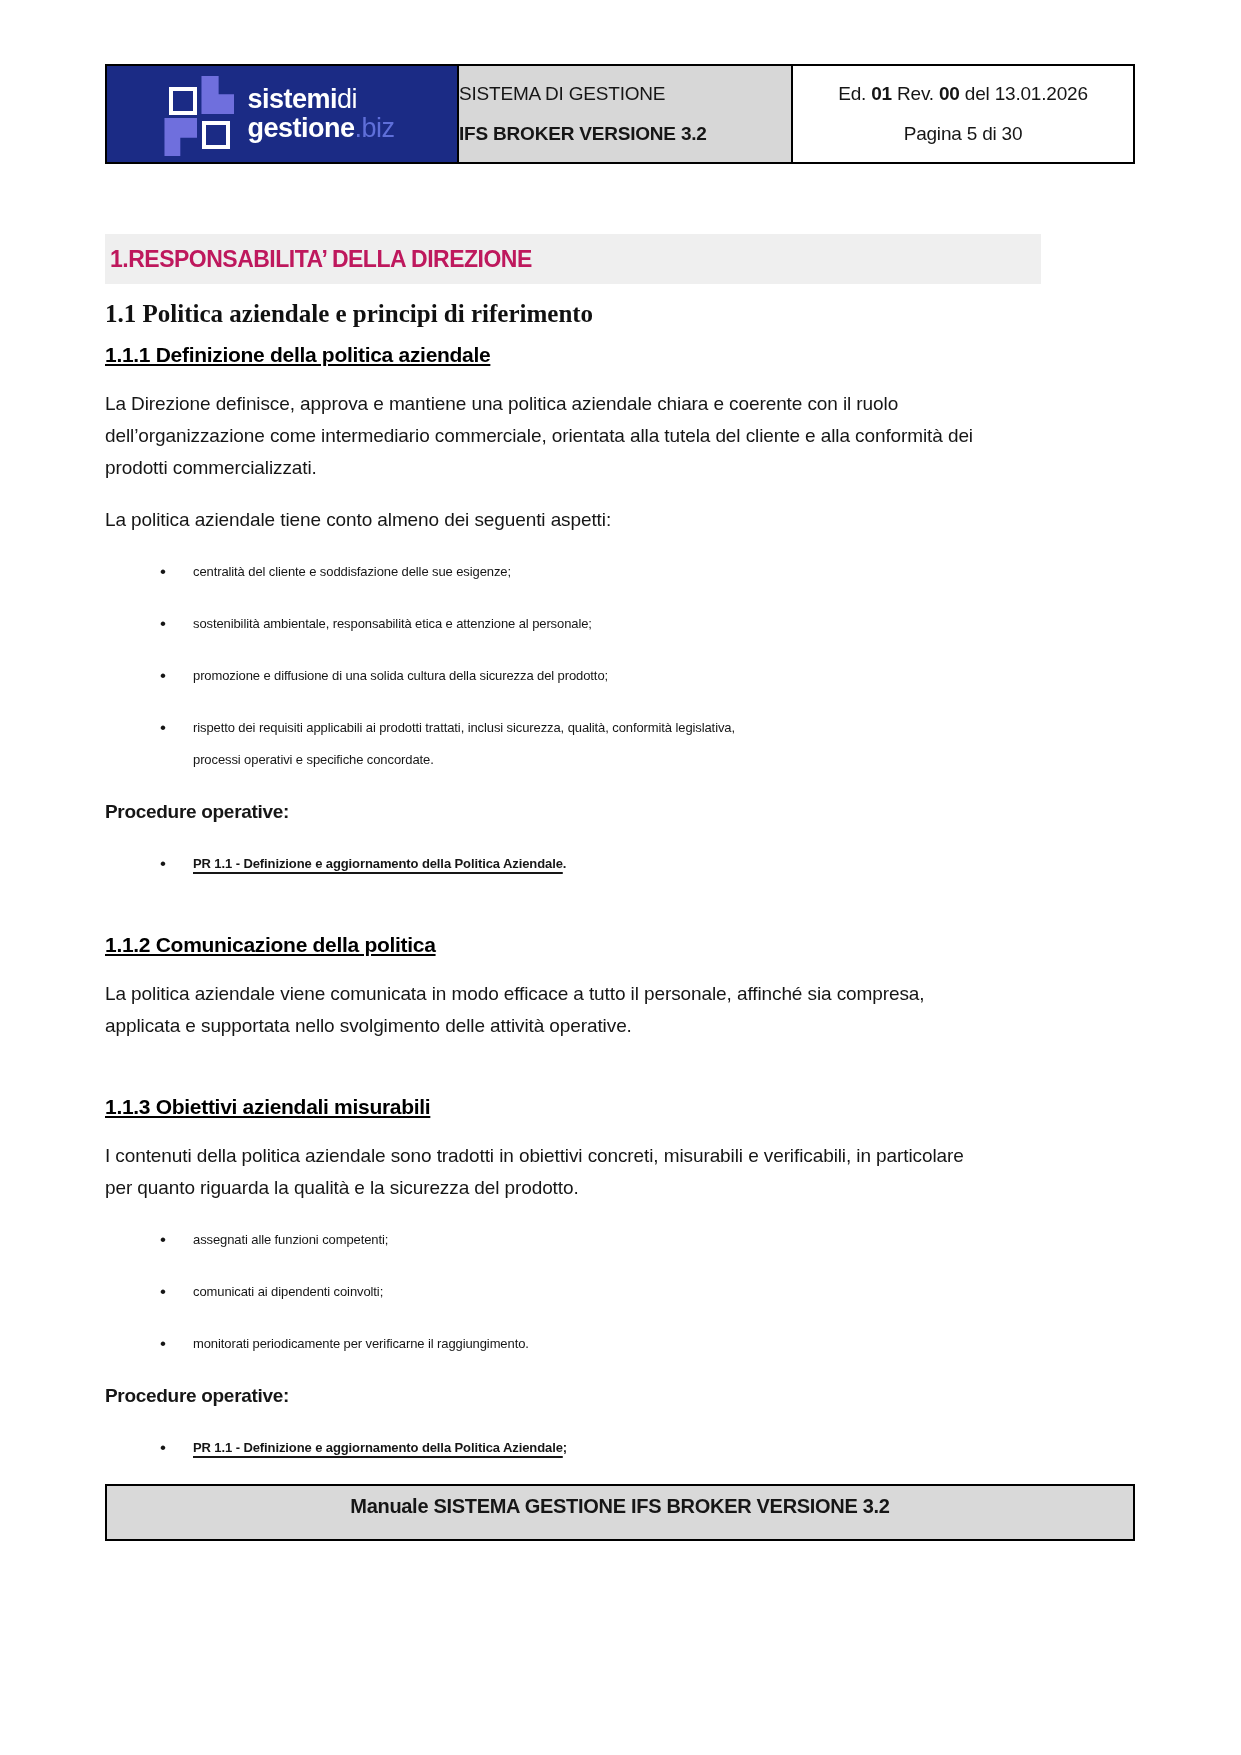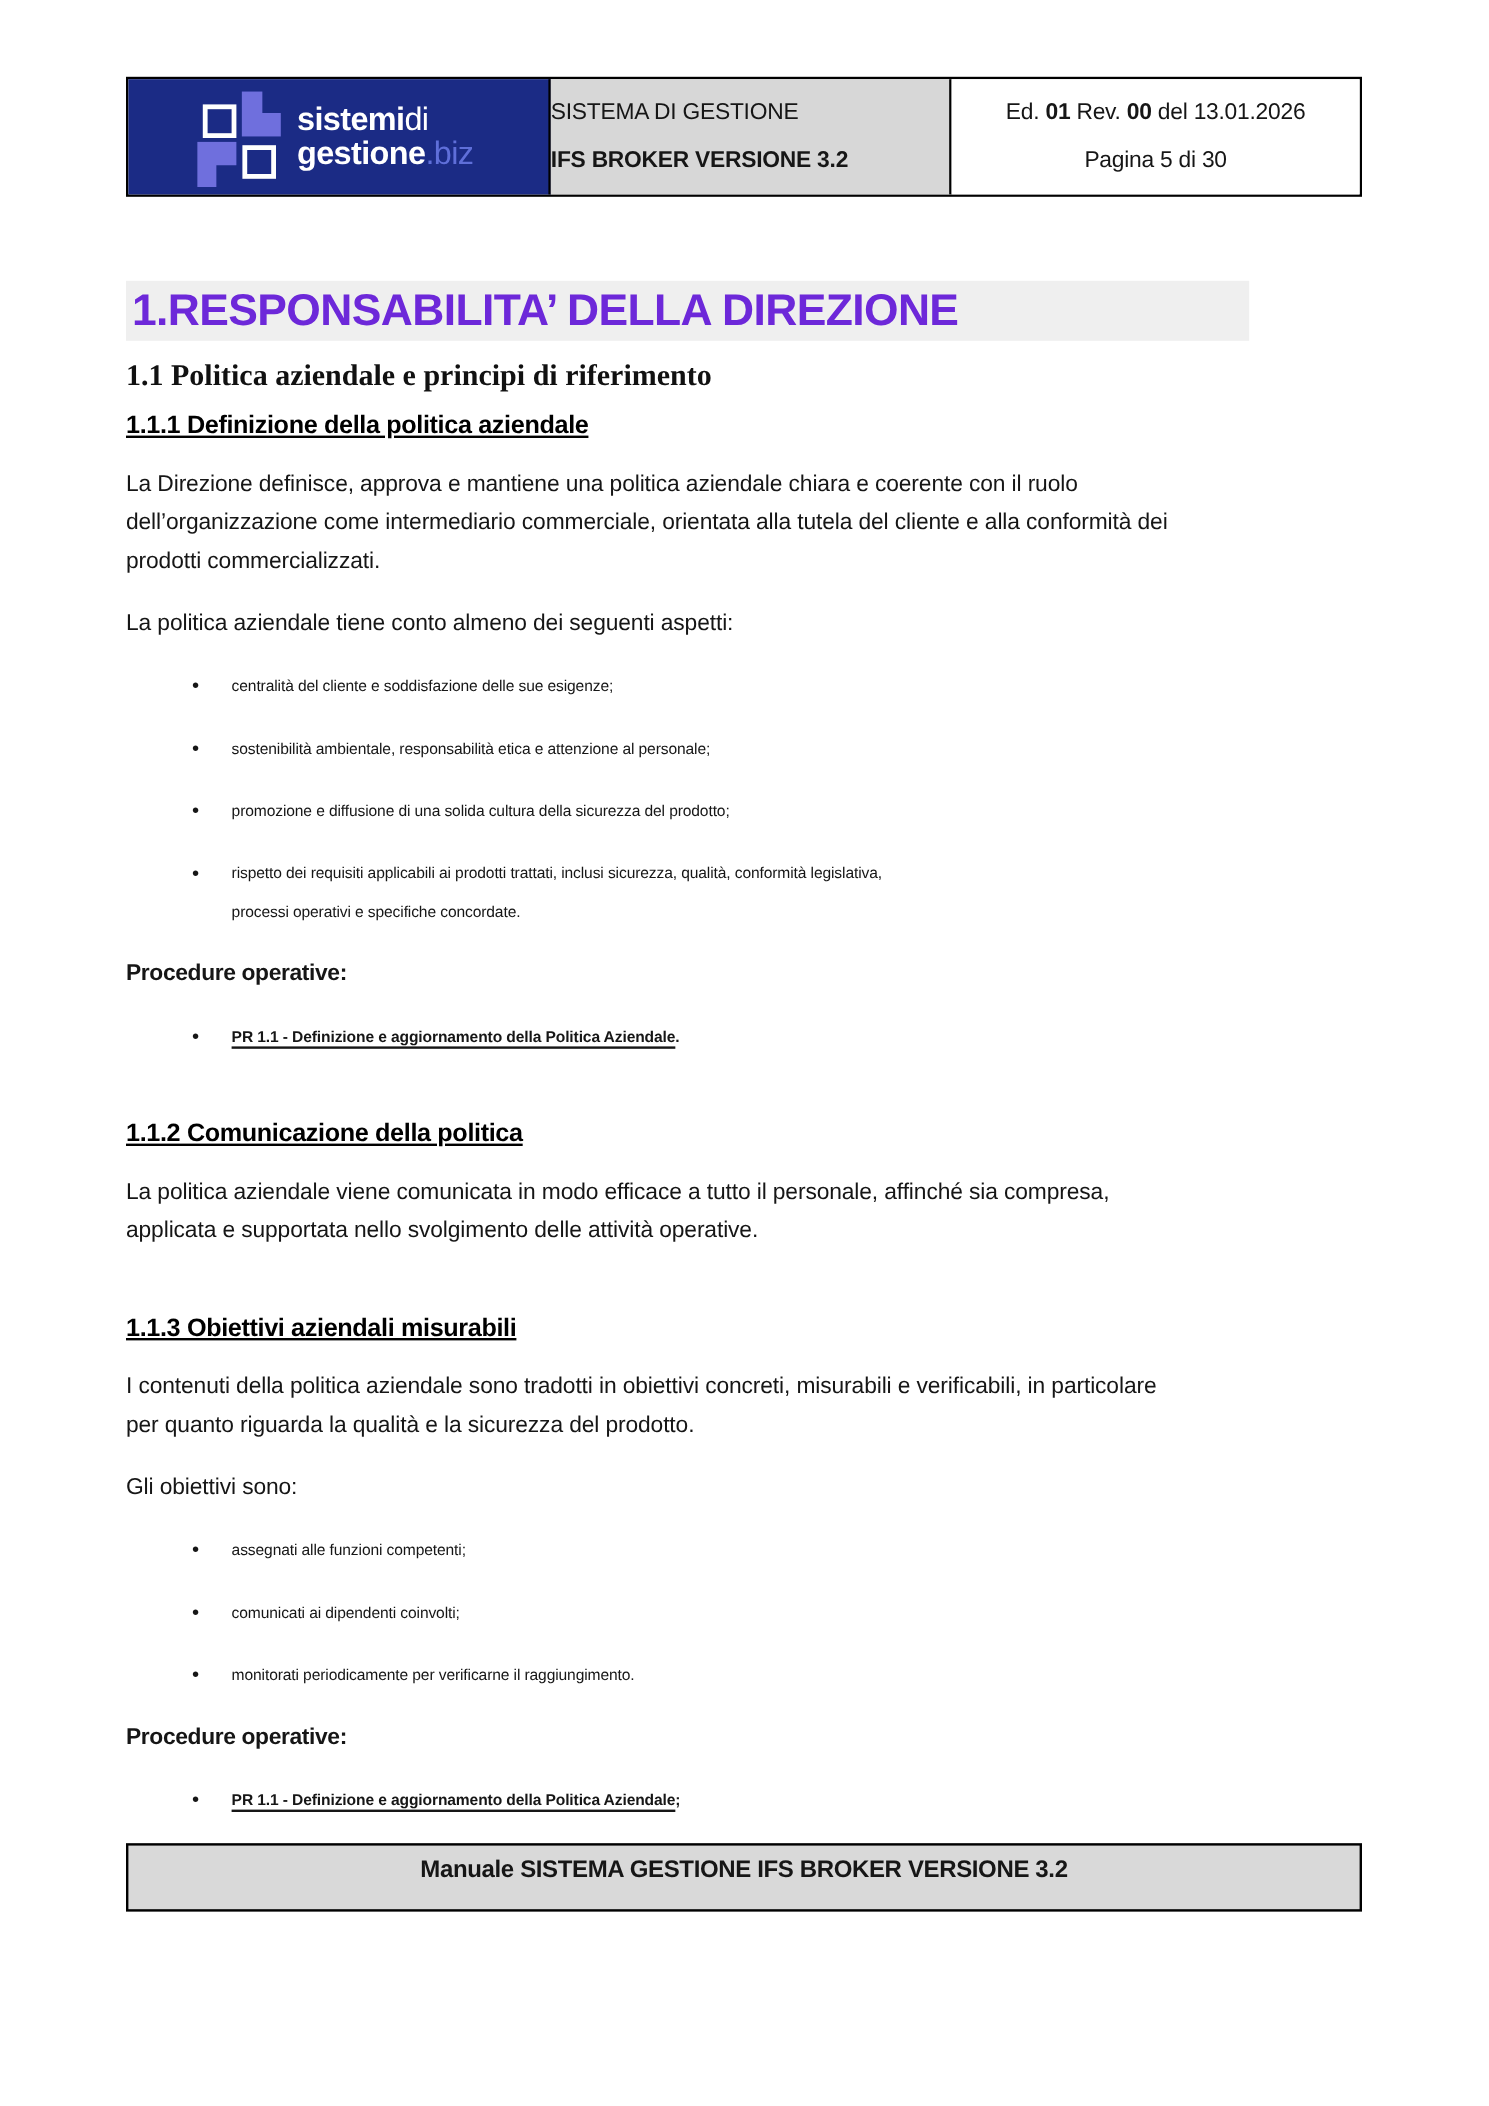--- a/index.html
+++ b/index.html
@@ -79,24 +79,24 @@
   .logo-text{line-height:29px;letter-spacing:-0.5px;font-size:27px;}
   .lw-b{font-weight:bold;color:#fff;}
   .lw-r{font-weight:normal;color:#fff;}
   .lw-biz{font-weight:normal;color:var(--biz);}
 
   
   .h1-bar{
     margin-top:70px;
     width:936px;height:50px;
     background:var(--titlegray);
-    font-size:37px;font-weight:bold;letter-spacing:-0.5px;
+    font-size:23px;font-weight:bold;letter-spacing:-0.5px;
     display:flex;align-items:center;
     padding-left:5px;
-    color:#6d28d9;
+    color:#be185d;
   }
   .h2{
     margin-top:15px;
     font-family:"Liberation Serif","DejaVu Serif",serif;
     font-size:25px;font-weight:bold;
     color:#111;
     line-height:30px;
   }
   .h3{
     font-size:21px;font-weight:bold;letter-spacing:-0.3px;
@@ -198,21 +198,20 @@
     <li><span class="pr-link">PR 1.1 - Definizione e aggiornamento della Politica Aziendale</span><span class="pr-suffix">.</span></li>
   </ul>
 
   <div class="h3">1.1.2 Comunicazione della politica</div>
   <p class="para">La politica aziendale viene comunicata in modo efficace a tutto il personale, affinché sia compresa,
 applicata e supportata nello svolgimento delle attività operative.</p>
 
   <div class="h3">1.1.3 Obiettivi aziendali misurabili</div>
   <p class="para">I contenuti della politica aziendale sono tradotti in obiettivi concreti, misurabili e verificabili, in particolare
 per quanto riguarda la qualità e la sicurezza del prodotto.</p>
-  <p class="para">Gli obiettivi sono:</p>
   <ul class="doc-list">
     <li>assegnati alle funzioni competenti;</li>
     <li>comunicati ai dipendenti coinvolti;</li>
     <li>monitorati periodicamente per verificarne il raggiungimento.</li>
   </ul>
   <p class="para bold-label">Procedure operative:</p>
   <ul class="doc-list">
     <li><span class="pr-link">PR 1.1 - Definizione e aggiornamento della Politica Aziendale</span><span class="pr-suffix">;</span></li>
   </ul>
 

